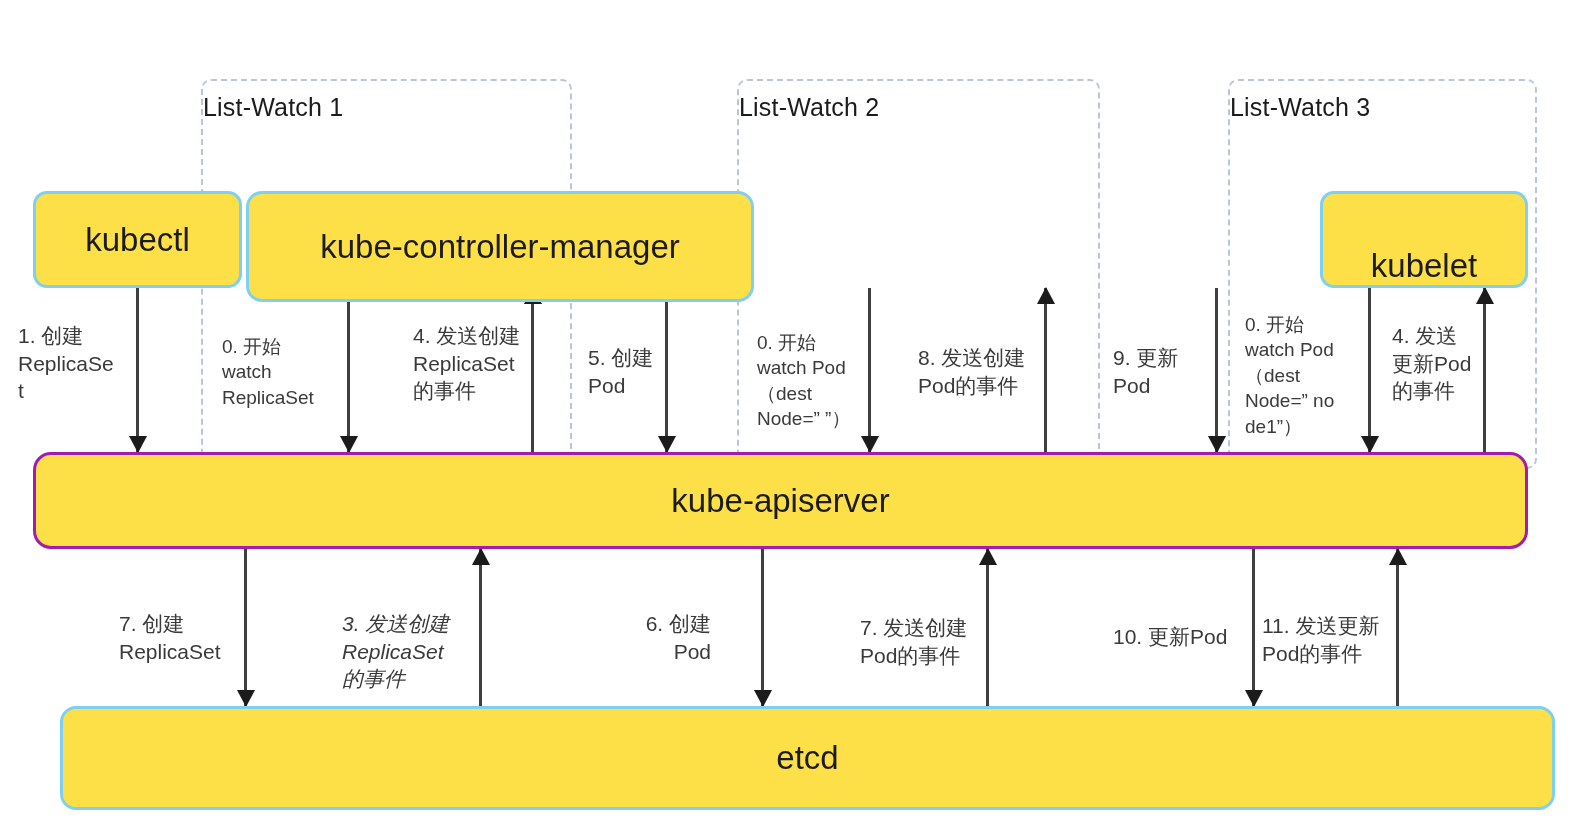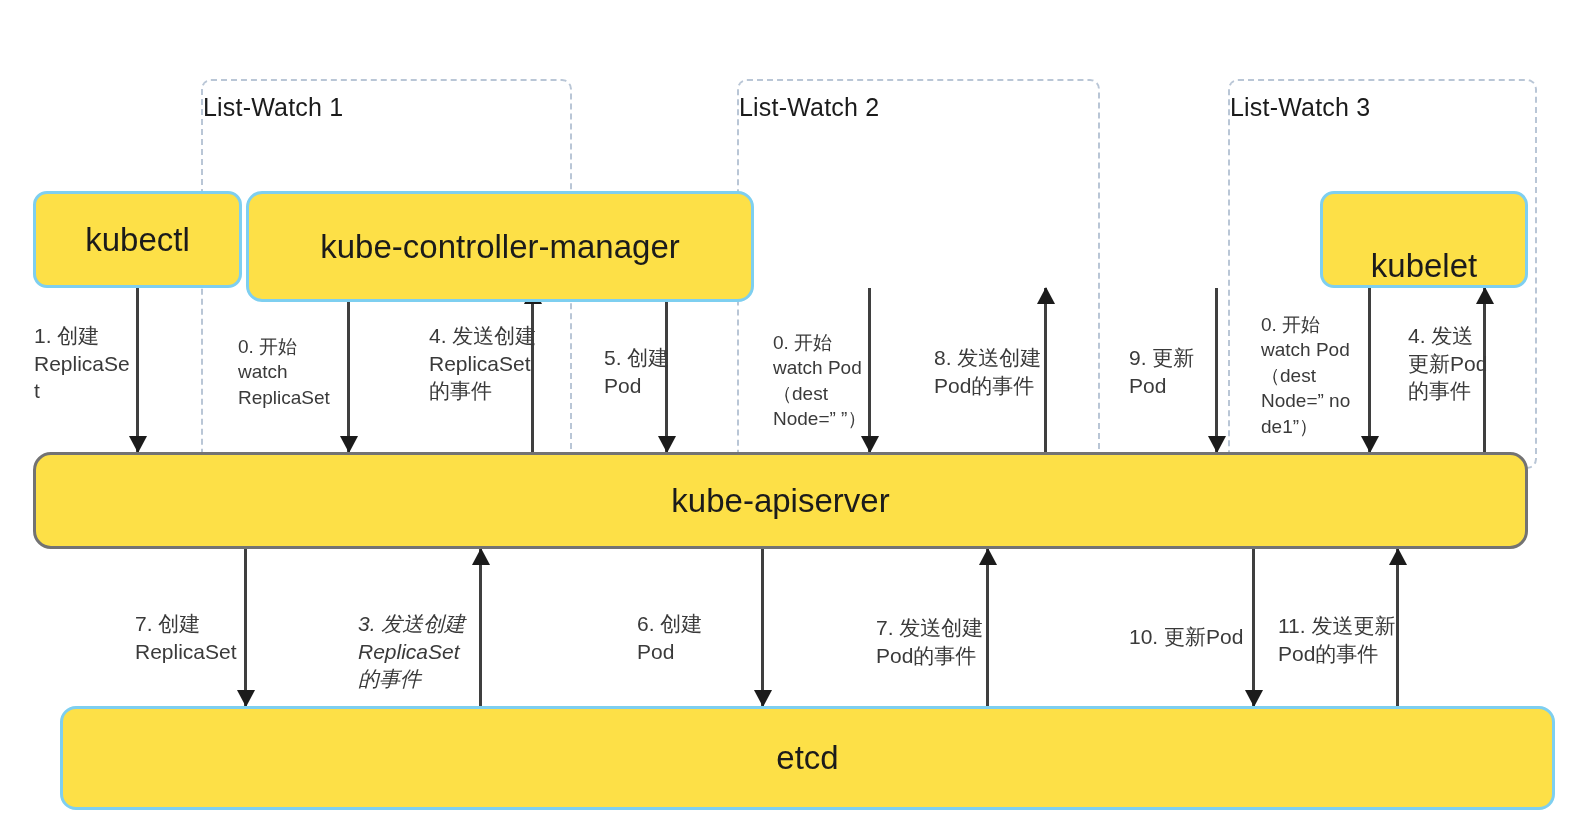--- a/index.html
+++ b/index.html
@@ -51,21 +51,21 @@
     justify-content: center;
     font-size: 33px;
     color: #1b1b1b;
     z-index: 3;
   }
   .node.wide {
     border-radius: 16px;
   }
   
   .node.grey {
-    border: 3px solid #737373;
+    border: 3px solid #a21caf;
     border-radius: 18px;
     font-size: 33px;
   }
 
   
   .arrow {
     position: absolute;
     width: 3px;
     background: #3f3f3f;
     z-index: 2;
@@ -90,21 +90,20 @@
   }
 
   
   .lbl {
     position: absolute;
     font-size: 21px;
     line-height: 1.32;
     color: #3a3a3a;
     white-space: pre-line;
     z-index: 4;
-    margin-left: 16px;
   }
   .lbl.small {
     font-size: 19px;
     line-height: 1.34;
   }
 </style>
 </head>
 <body>
 
 <div id="canvas">
@@ -215,21 +214,21 @@
 de1”）</div>
   <div class="lbl" style="left:1392px; top:322px; width:110px;">4. 发送
 更新Pod
 的事件</div>
 
   <div class="lbl" style="left:119px; top:610px; width:128px;">7. 创建
 ReplicaSet</div>
   <div class="lbl" style="left:342px; top:610px; width:128px;font-style:italic;">3. 发送创建
 ReplicaSet
 的事件</div>
-  <div class="lbl" style="left:621px; top:610px; width:90px;">6. 创建
+  <div class="lbl" style="left:621px; top:610px; width:90px;text-align:right;">6. 创建
 Pod</div>
   <div class="lbl" style="left:860px; top:614px; width:130px;">7. 发送创建
 Pod的事件</div>
   <div class="lbl" style="left:1113px; top:623px; width:140px;">10. 更新Pod</div>
   <div class="lbl" style="left:1262px; top:612px; width:145px;">11. 发送更新
 Pod的事件</div>
 
 </div>
 
 </body></html>

